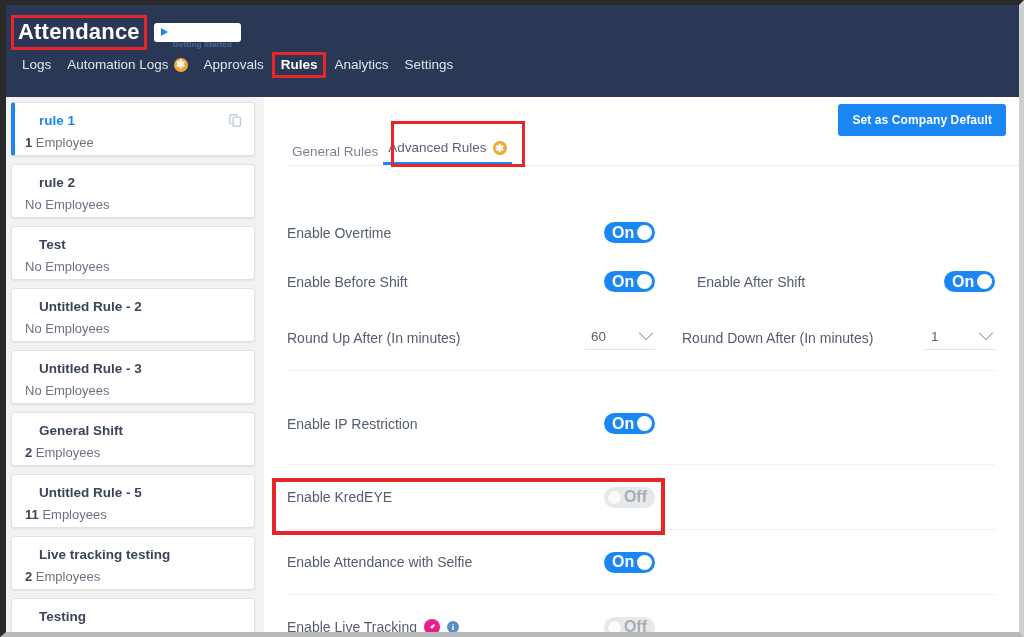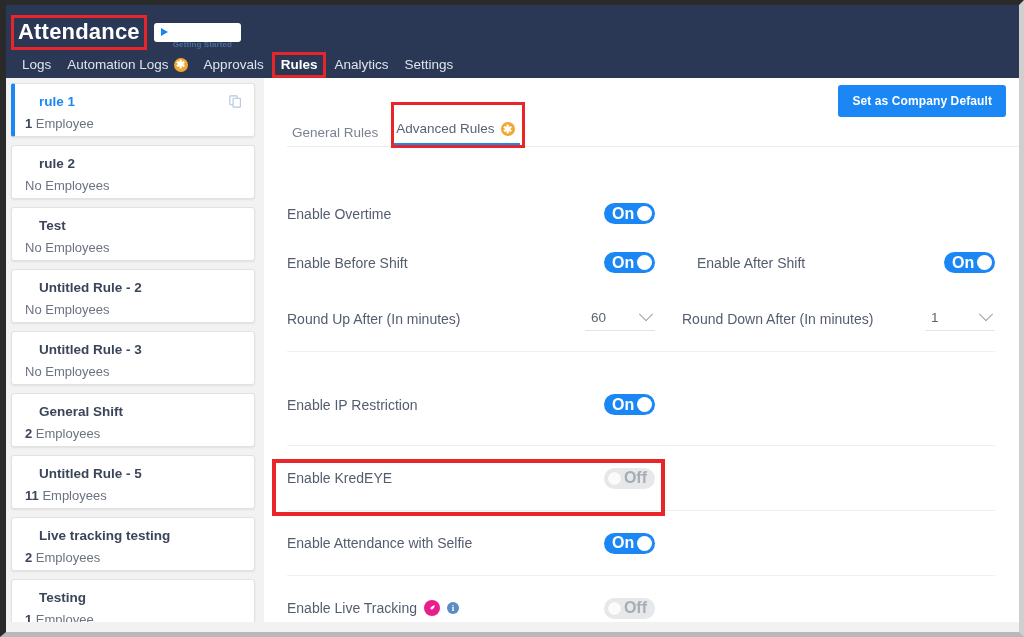--- a/index.html
+++ b/index.html
@@ -25,21 +25,21 @@
     border-top: 5px solid #2a2a2a;
     border-right: 5px solid #cfcfcf;
     border-bottom: 5px solid #b9b9b9;
     background: #f2f2f2;
     overflow: hidden;
   }
 
   
   .header {
     background: #2b3855;
-    height: 73px;
+    height: 92px;
     position: relative;
     box-sizing: border-box;
     padding: 0;
   }
   .header-title-row {
     display: flex;
     align-items: center;
     padding: 14px 0 0 8px;
     height: 40px;
     box-sizing: border-box;
@@ -205,21 +205,21 @@
     letter-spacing: .1px;
   }
 
   .tabs-wrap {
     position: relative;
     padding: 40px 0 0 23px;
   }
   .tabs {
     display: flex;
     align-items: flex-end;
-    gap: 8px;
+    gap: 0;
     position: relative;
   }
   .tab {
     font-size: 13.5px;
     color: #7a8190;
     padding: 4px 5px 7px 5px;
     white-space: nowrap;
     display: flex;
     align-items: center;
     gap: 6px;

